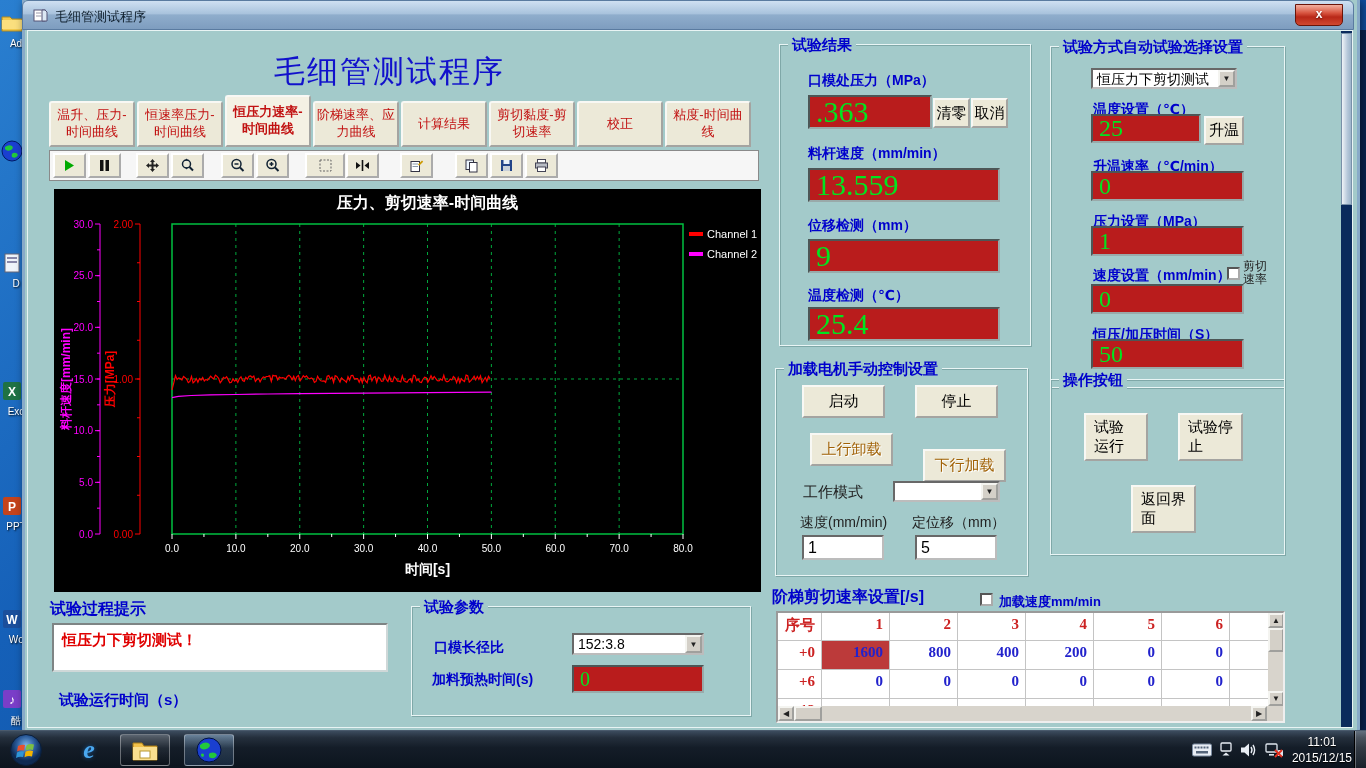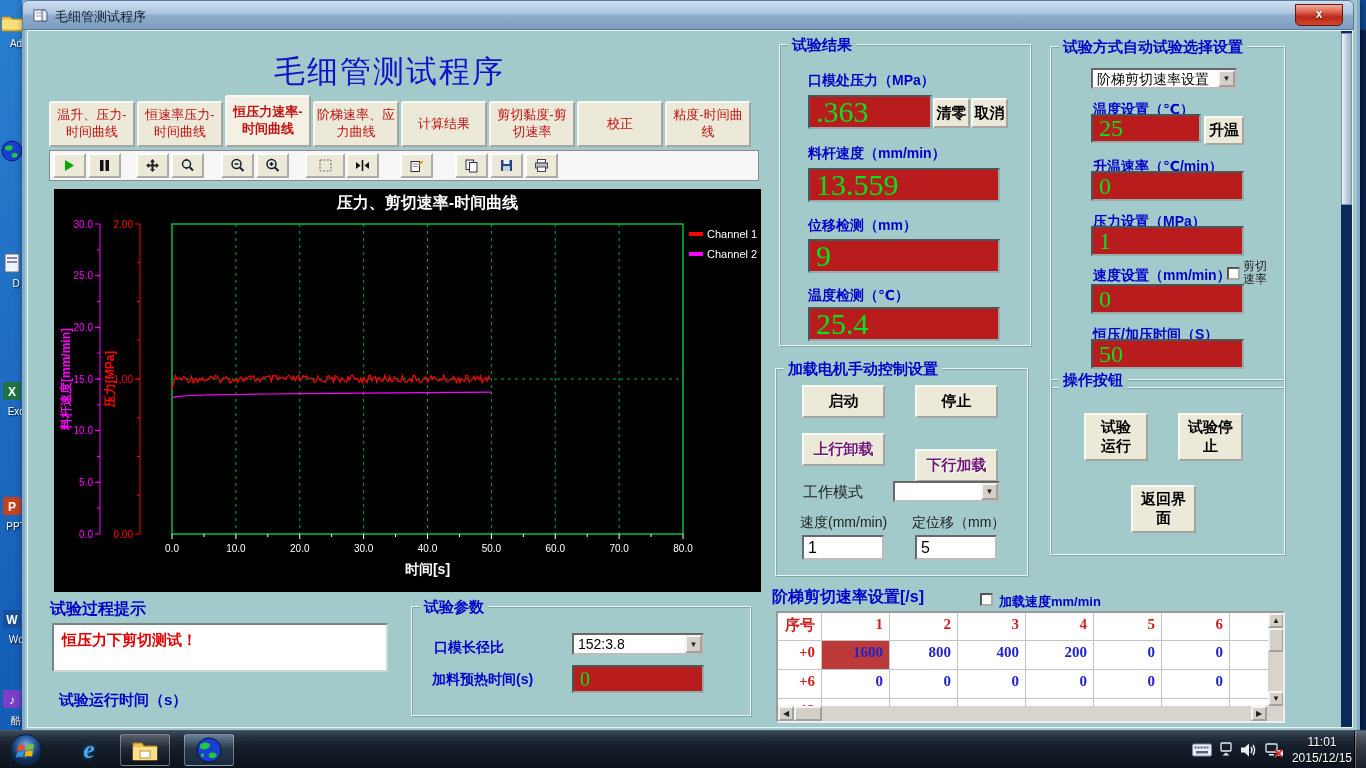--- a/index.html
+++ b/index.html
@@ -46,22 +46,22 @@
   
   .gbox{position:absolute;border:1px solid #e9f5f5;box-shadow:inset 1px 1px 0 #7fa8a8, 1px 1px 0 #7fa8a8;}
   .legend{position:absolute;top:-9px;left:8px;background:#a3caca;padding:0 4px;color:#0000cc;
     font-weight:bold;font-size:15px;white-space:nowrap;}
   .blbl{position:absolute;color:#0000cc;font-weight:bold;font-size:14px;white-space:nowrap;}
   .disp{position:absolute;background:#b91c1c;border:2px inset #9aa;box-sizing:border-box;
     color:#00e520;font-family:"Liberation Serif","DejaVu Serif",serif;
     display:flex;align-items:center;padding-left:6px;overflow:hidden;white-space:nowrap;}
   .btn{position:absolute;background:#ece9d8;border:2px outset #f8f8f4;box-sizing:border-box;
     font-size:15px;color:#000;display:flex;align-items:center;justify-content:center;
-    text-align:center;line-height:1.25;font-weight:bold;}
-  .btn.disabled{color:#701a75;text-shadow:1px 1px 0 #fff;}
+    line-height:1.25;}
+  .btn.disabled{color:#a16207;text-shadow:1px 1px 0 #fff;margin-left:8px;}
   .tinput{position:absolute;background:#fff;border:2px inset #bcbcbc;box-sizing:border-box;
     font-size:16px;padding-left:4px;font-family:inherit;}
   .ddown{position:absolute;background:#fff;border:2px inset #bcbcbc;box-sizing:border-box;
     font-size:14px;padding:1px 20px 0 4px;overflow:hidden;white-space:nowrap;}
   .ddown .arrow{position:absolute;right:0;top:0;bottom:0;width:17px;background:#d4d0c8;
     border:2px outset #f4f4f0;box-sizing:border-box;font-size:8px;display:flex;
     align-items:center;justify-content:center;color:#222;}
   .chk{position:absolute;width:13px;height:13px;background:#fff;border:2px inset #aaa;box-sizing:border-box;}
   
   #procmsg{position:absolute;left:24px;top:592px;width:336px;height:49px;background:#fff;
@@ -396,21 +396,21 @@
         </div>
         <div class="blbl" style="left:24px;top:145px;color:#222;font-weight:normal;font-size:14px">速度(mm/min)</div>
         <div class="blbl" style="left:136px;top:145px;color:#222;font-weight:normal;font-size:14px">定位移（mm）</div>
         <input class="tinput" style="left: 26px; top: 166px; width: 82px; height: 25px;" value="1">
         <input class="tinput" style="left: 139px; top: 166px; width: 82px; height: 25px;" value="5">
       </div>
 
       <div class="gbox" style="left:1022px;top:15px;width:233px;height:340px">
         <div class="legend">试验方式自动试验选择设置</div>
         <div class="ddown" style="left:40px;top:21px;width:146px;height:21px">
-          <span>阶梯剪切速率设置</span>
+          <span>恒压力下剪切测试</span>
           <span class="arrow">▼</span>
         </div>
         <div class="blbl" style="left:42px;top:54px">温度设置（℃）</div>
         <div class="disp" style="left:40px;top:67px;width:110px;height:29px;font-size:24px">25</div>
         <div class="btn" style="left:153px;top:69px;width:40px;height:29px">升温</div>
         <div class="blbl" style="left:42px;top:111px">升温速率（℃/min）</div>
         <div class="disp" style="left:40px;top:124px;width:153px;height:30px;font-size:24px">0</div>
         <div class="blbl" style="left:42px;top:166px">压力设置（MPa）</div>
         <div class="disp" style="left:40px;top:179px;width:153px;height:30px;font-size:24px">1</div>
         <div class="blbl" style="left:42px;top:220px">速度设置（mm/min）</div>

